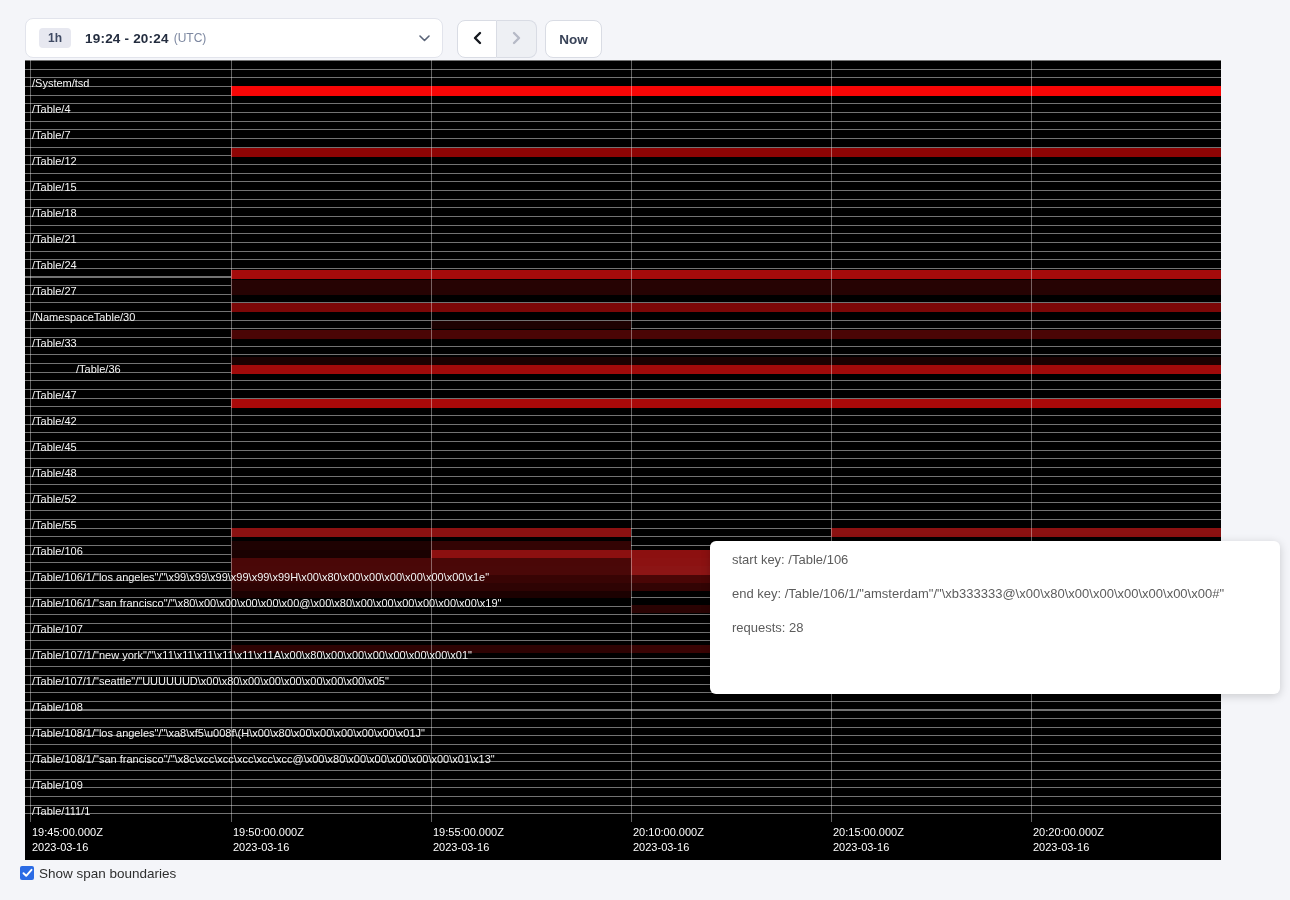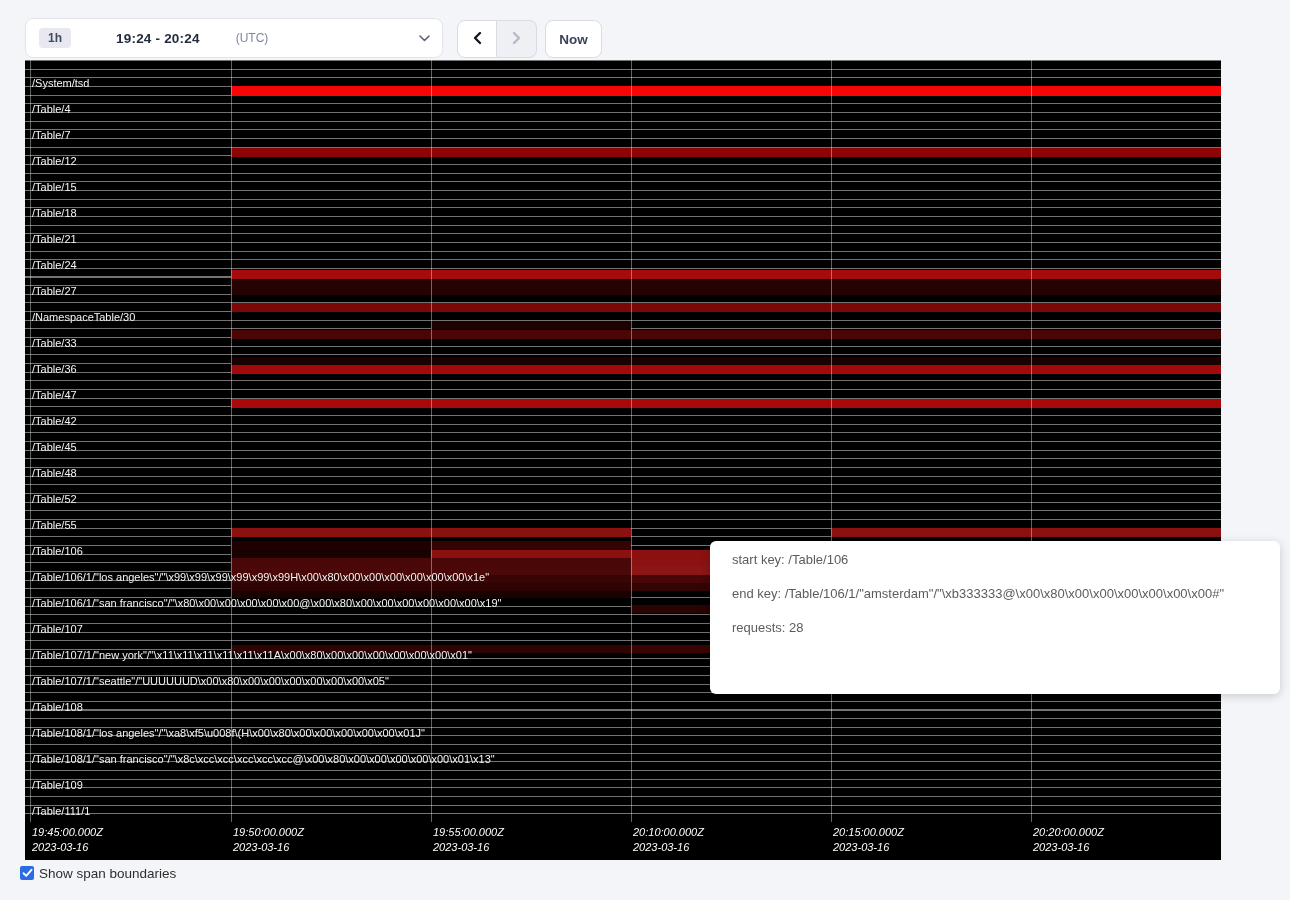--- a/index.html
+++ b/index.html
@@ -2,21 +2,21 @@
 <html><head>
 <meta charset="utf-8">
 <style>
   html,body{margin:0;padding:0;background:#f4f5f9;}
   #app{position:relative;width:1290px;height:900px;background:#f4f5f9;overflow:hidden;
        font-family:"Liberation Sans","DejaVu Sans",sans-serif;}
 
   
   .time-selector{position:absolute;left:25px;top:18px;width:418px;height:40px;background:#fff;
     border:1px solid #e2e4ec;border-radius:8px;box-sizing:border-box;display:flex;align-items:center;
-    padding:0 12px 0 13px;cursor:pointer;gap:31px;}
+    padding:0 12px 0 13px;cursor:pointer;}
   .badge{background:#e7e8f0;border-radius:4px;padding:3px 9px;font-size:12px;font-weight:bold;color:#3f4a63;}
   .range{margin-left:14px;font-size:13.5px;font-weight:bold;color:#242d3f;letter-spacing:.2px;}
   .tz{margin-left:5px;font-size:12px;color:#7c87a0;}
   .caret{margin-left:auto;display:flex;align-items:center;}
   .nav-group{position:absolute;left:457px;top:20px;height:38px;display:flex;}
   .nav{width:40px;height:38px;box-sizing:border-box;border:1px solid #d9dce4;background:#fff;
     display:flex;align-items:center;justify-content:center;padding:0;cursor:pointer;}
   .nav.prev{border-radius:8px 0 0 8px;}
   .nav.next{border-radius:0 8px 8px 0;border-left:none;background:#eef0f4;}
   .now-btn{position:absolute;left:545px;top:20px;width:57px;height:38px;box-sizing:border-box;
@@ -29,21 +29,21 @@
     background-image:repeating-linear-gradient(to bottom,
       rgba(255,255,255,0.45) 0px, rgba(255,255,255,0.45) 1px,
       transparent 1px, transparent 8.66px);}
   .bands{position:absolute;left:0;top:0;width:1196px;height:762px;z-index:2;}
   .band{position:absolute;}
   .vlines{position:absolute;left:0;top:0;width:1196px;height:762px;z-index:3;}
   .vline{position:absolute;top:0;width:1px;height:762px;background:rgba(255,255,255,0.38);}
   .rowlabels{position:absolute;left:0;top:0;width:1196px;height:762px;z-index:4;}
   .rowlabel{position:absolute;left:7px;height:13px;font-size:11px;line-height:13px;color:#f5f5f5;white-space:nowrap;}
   .xaxis{position:absolute;left:0;top:762px;width:1196px;height:38px;z-index:4;}
-  .xtick{position:absolute;top:3px;font-size:11px;line-height:15px;color:#fff;white-space:nowrap;font-style:italic;}
+  .xtick{position:absolute;top:3px;font-size:11px;line-height:15px;color:#fff;white-space:nowrap;}
 
   
   .tooltip{position:absolute;left:710px;top:541px;width:570px;height:153px;background:#fff;
     border-radius:6px;box-shadow:0 2px 10px rgba(0,0,0,0.18);z-index:10;box-sizing:border-box;
     padding:12px 22px;}
   .tooltip p{margin:0 0 20px 0;font-size:13px;line-height:14px;color:#5c5c5c;white-space:nowrap;}
 
   
   .footer{position:absolute;left:20px;top:866px;display:flex;align-items:flex-start;}
   .checkbox{width:14px;height:14px;background:#2b6be4;border-radius:2px;display:inline-flex;
@@ -130,21 +130,21 @@
         <div class="rowlabel" style="top: 43px;">/Table/4</div>
         <div class="rowlabel" style="top: 69px;">/Table/7</div>
         <div class="rowlabel" style="top: 95px;">/Table/12</div>
         <div class="rowlabel" style="top: 121px;">/Table/15</div>
         <div class="rowlabel" style="top: 147px;">/Table/18</div>
         <div class="rowlabel" style="top: 173px;">/Table/21</div>
         <div class="rowlabel" style="top: 199px;">/Table/24</div>
         <div class="rowlabel" style="top: 225px;">/Table/27</div>
         <div class="rowlabel" style="top: 251px;">/NamespaceTable/30</div>
         <div class="rowlabel" style="top: 277px;">/Table/33</div>
-        <div class="rowlabel" style="top: 303px;">/Table/36</div>
+        <div class="rowlabel" style="top: 303px; margin-left: 44px;">/Table/36</div>
         <div class="rowlabel" style="top: 329px;">/Table/47</div>
         <div class="rowlabel" style="top: 355px;">/Table/42</div>
         <div class="rowlabel" style="top: 381px;">/Table/45</div>
         <div class="rowlabel" style="top: 407px;">/Table/48</div>
         <div class="rowlabel" style="top: 433px;">/Table/52</div>
         <div class="rowlabel" style="top: 459px;">/Table/55</div>
         <div class="rowlabel" style="top: 485px;">/Table/106</div>
         <div class="rowlabel" style="top: 511px;">/Table/106/1/"los angeles"/"\x99\x99\x99\x99\x99\x99H\x00\x80\x00\x00\x00\x00\x00\x00\x1e"</div>
         <div class="rowlabel" style="top: 537px;">/Table/106/1/"san francisco"/"\x80\x00\x00\x00\x00\x00@\x00\x80\x00\x00\x00\x00\x00\x00\x19"</div>
         <div class="rowlabel" style="top: 563px; text-align: right;">/Table/107</div>

